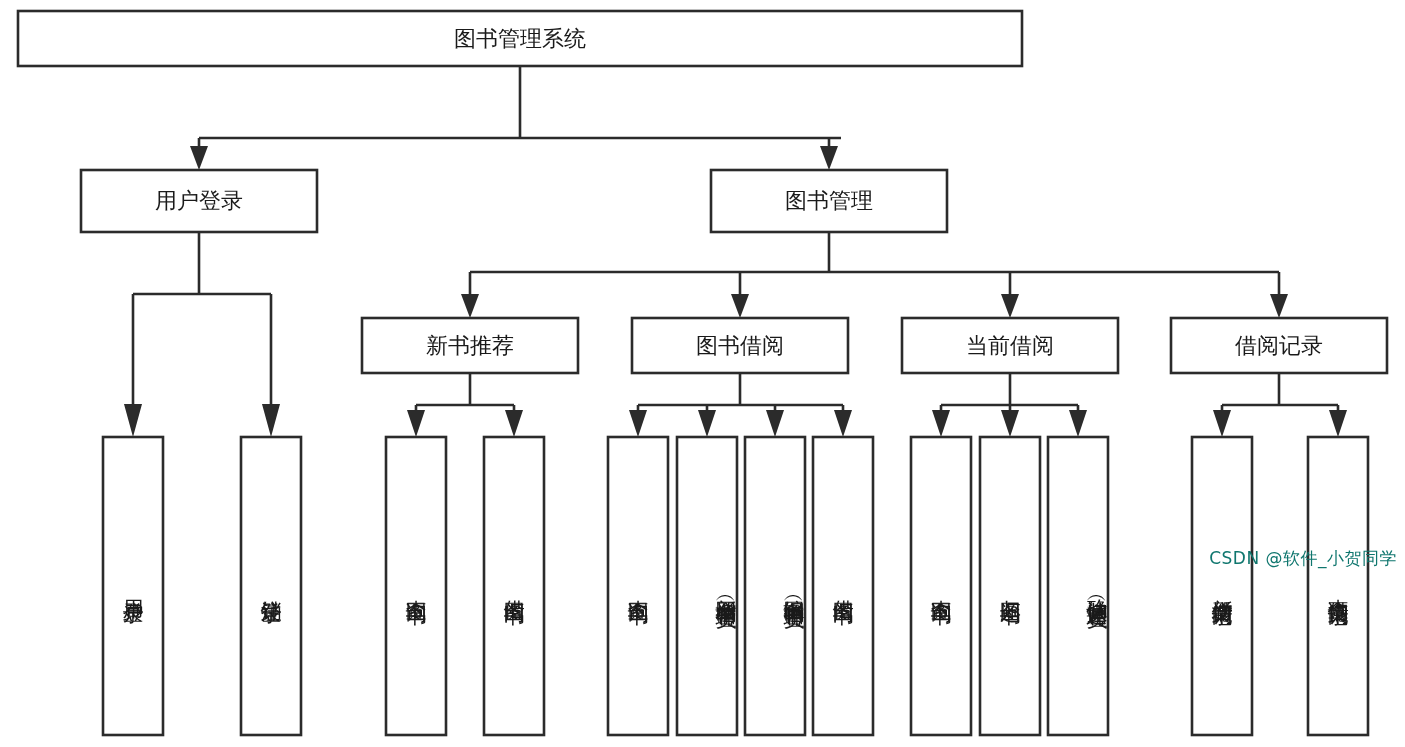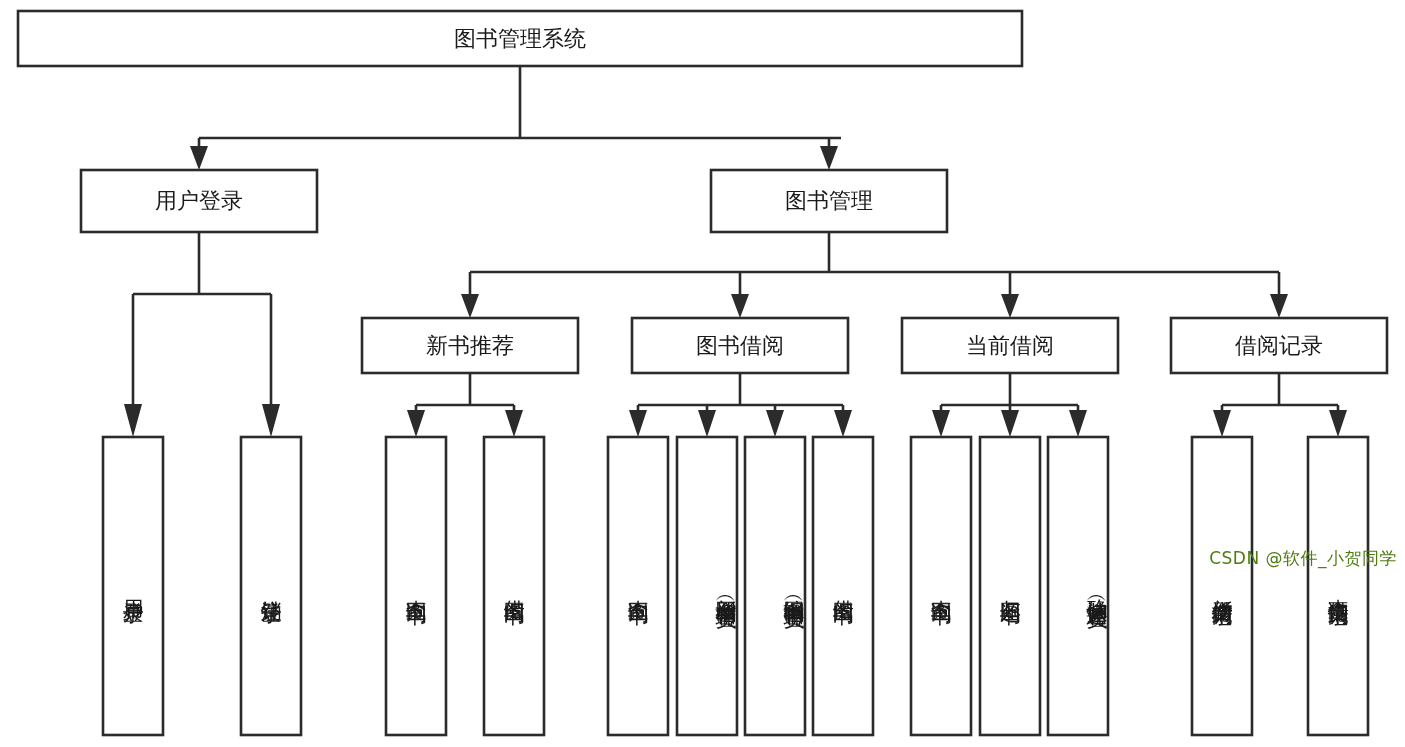--- a/index.html
+++ b/index.html
@@ -66,21 +66,21 @@
     letter-spacing: 1.5px;
     white-space: nowrap;
     pointer-events: none;
   }
   .watermark {
     position: absolute;
     right: 8px;
     bottom: 4px;
     font-family: "DejaVu Sans", "Liberation Sans", sans-serif;
     font-size: 17px;
-    color: #4d7c0f;
+    color: #0f766e;
     letter-spacing: 0.5px;
     white-space: nowrap;
   }
 </style>
 </head>
 <body>
 
 <div id="diagram-root">
 
   <svg class="diagram-canvas" viewBox="0 0 1405 747" xmlns="http://www.w3.org/2000/svg">

